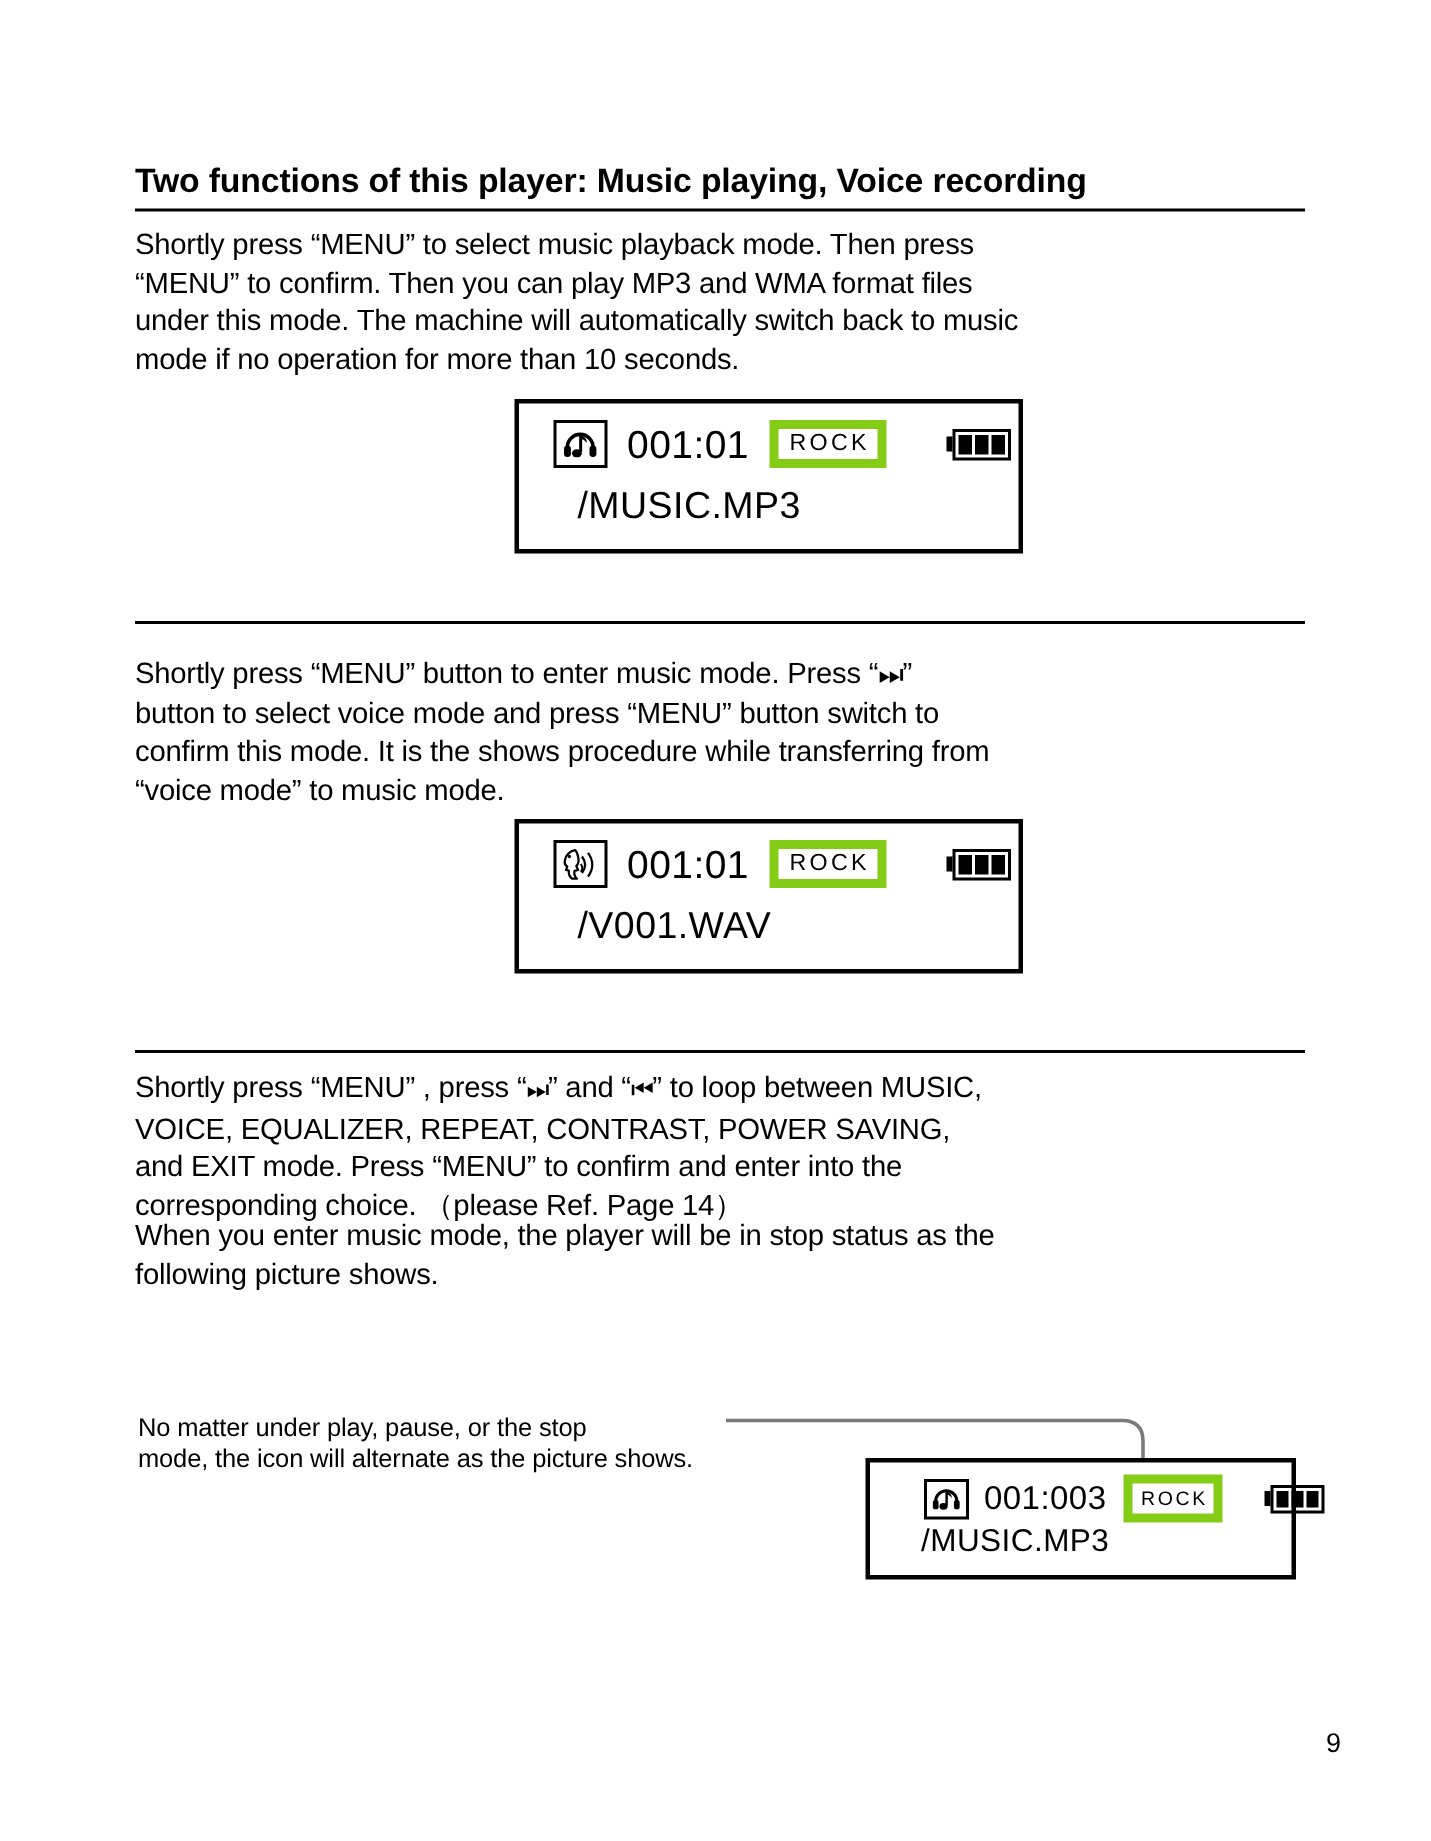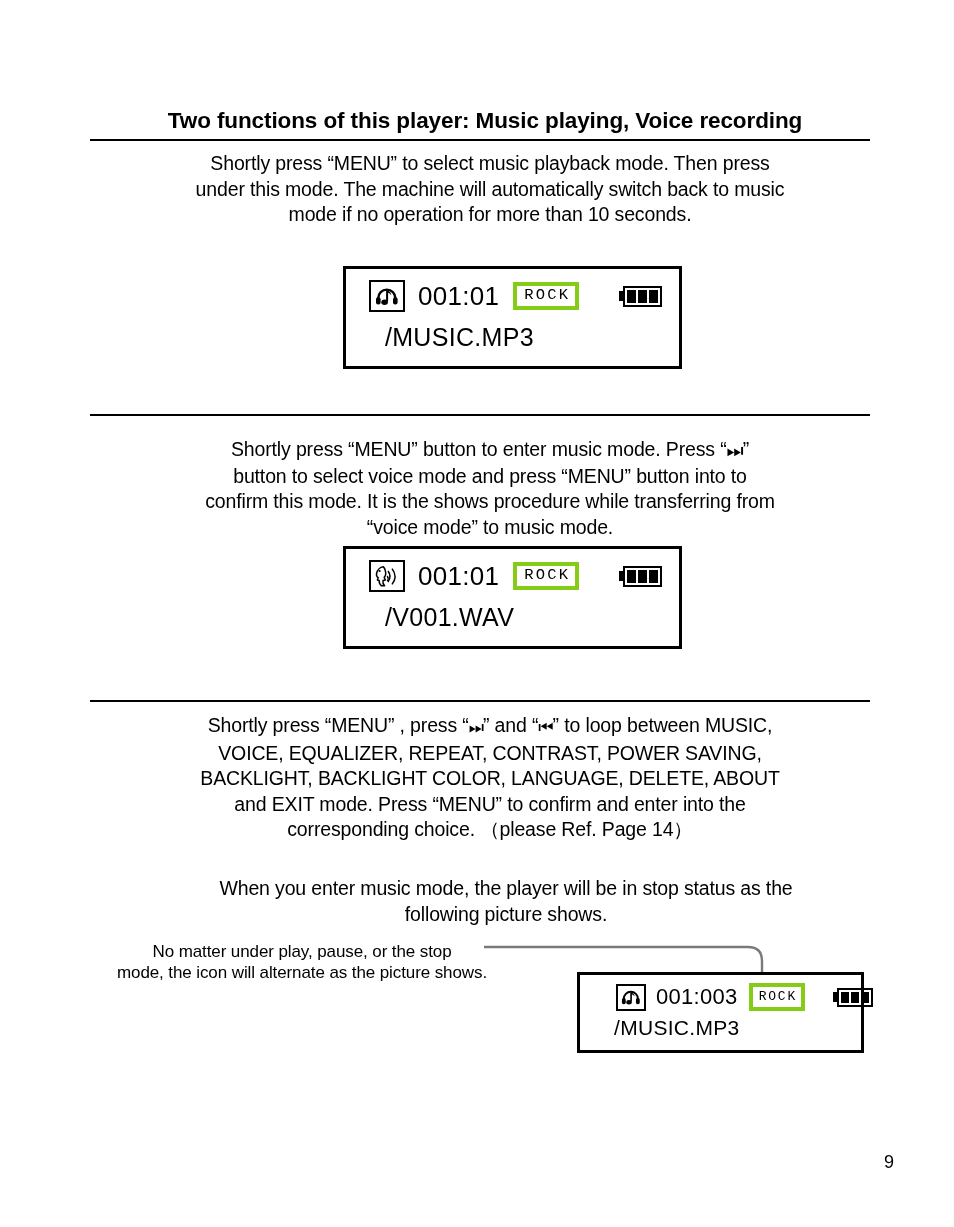--- a/index.html
+++ b/index.html
@@ -14,21 +14,20 @@
     font-family: "Liberation Sans", sans-serif;
     color: #000000;
     overflow: hidden;
   }
 
   .page {
     position: absolute;
     left: 0; top: 0;
     width: 754px;
     height: 1227px;
-    text-align: center;
   }
 
   
   .doc-title {
     position: absolute;
     left: 90px;
     top: 108px;
     width: 790px;
     font-size: 22.5px;
     font-weight: bold;
@@ -53,21 +52,21 @@
     width: 800px;
     font-size: 19.5px;
     line-height: 25.5px;
     letter-spacing: -0.15px;
   }
   .para p { margin: 0; white-space: nowrap; }
 
   .p1 { top: 151px; }
   .p2 { top: 437px; }
   .p3 { top: 713px; }
-  .p4 { top: 876px; margin-left: 16px; }
+  .p4 { top: 812px; }
 
   .callout {
     position: absolute;
     left: 92px;
     top: 941px;
     width: 420px;
     font-size: 17px;
     line-height: 21px;
     letter-spacing: -0.1px;
   }
@@ -134,29 +133,28 @@
   .lcd-time {
     font-size: 26px;
     letter-spacing: 0.3px;
     margin-left: 13px;
     flex: none;
   }
   .lcd-3 .lcd-time { font-size: 22px; margin-left: 10px; }
 
   
   .eq-box {
-    border: 4px solid #84cc16;
+    border: 6px solid #84cc16;
     box-sizing: border-box;
     font-size: 15.5px;
     letter-spacing: 2.2px;
     padding: 1px 5px 2px 7px;
     margin-left: 14px;
     line-height: 17px;
     flex: none;
-    font-family: Liberation Mono, monospace;
   }
   .lcd-3 .eq-box {
     font-size: 13px;
     letter-spacing: 1.8px;
     padding: 1px 4px 2px 6px;
     margin-left: 11px;
   }
 
   
   .battery {
@@ -210,20 +208,21 @@
 </head>
 <body>
 
 <div class="page">
 
   <div class="doc-title">Two functions of this player: Music playing, Voice recording</div>
   <div class="rule title-rule"></div>
 
   <div class="para p1">
     <p>Shortly press “MENU” to select music playback mode. Then press</p>
+    <p> “MENU” to confirm. Then you can play MP3 and WMA format files</p>
     <p>under this mode. The machine will automatically switch back to music</p>
     <p>mode if no operation for more than 10 seconds.</p>
   </div>
 
   <div class="lcd lcd-1">
     <div class="lcd-row1">
       <span class="mode-icon">
         <svg width="26" height="23" viewBox="0 0 26 23" aria-hidden="true">
           <path d="M4.2 13.2 A8.6 8.6 0 0 1 21.4 13.2" fill="none" stroke="#000" stroke-width="2.4"></path>
           <rect x="2.0" y="12.2" width="4.6" height="7.4" rx="2.1" fill="#000"></rect>
@@ -244,21 +243,21 @@
         </span>
       </span>
     </div>
     <div class="lcd-row2">/MUSIC.MP3</div>
   </div>
 
   <div class="rule sec2-rule"></div>
 
   <div class="para p2">
     <p><span>Shortly press “MENU” button to enter music mode. Press “</span><span class="glyph-lg">⏭</span><span>”</span></p>
-    <p>button to select voice mode and press “MENU” button into to</p>
+    <p>button to select voice mode and press “MENU” button switch to</p>
     <p>confirm this mode. It is the shows procedure while transferring from</p>
     <p> “voice mode” to music mode.</p>
   </div>
 
   <div class="lcd lcd-2">
     <div class="lcd-row1">
       <span class="mode-icon">
         <svg width="26" height="23" viewBox="0 0 26 23" aria-hidden="true">
           <path d="M9.4 1.8 C6.0 2.2 3.2 5.2 2.6 8.4 C2.2 10.6 3.0 12.0 4.2 12.6 L3.4 15.0 L5.2 15.4 C5.0 17.4 5.6 19.4 7.4 20.8 L10.6 20.8 C9.0 19.2 8.6 17.4 9.0 15.6 L11.4 15.0 L10.2 12.4 C11.6 11.0 12.0 8.4 11.4 6.0 C11.0 4.0 10.4 2.6 9.4 1.8 Z" fill="none" stroke="#000" stroke-width="1.5" stroke-linejoin="round"></path>
           <ellipse cx="5.6" cy="6.0" rx="1.1" ry="1.1" fill="#000"></ellipse>
@@ -279,21 +278,20 @@
       </span>
     </div>
     <div class="lcd-row2">/V001.WAV</div>
   </div>
 
   <div class="rule sec3-rule"></div>
 
   <div class="para p3">
     <p><span>Shortly press “MENU” , press “</span><span class="glyph">⏭</span><span>”  and  “</span><span class="glyph">⏮</span><span>” to loop between MUSIC,</span></p>
     <p>VOICE,  EQUALIZER, REPEAT, CONTRAST, POWER SAVING,</p>
-    <p>BACKLIGHT, BACKLIGHT COLOR, LANGUAGE, DELETE,  ABOUT</p>
     <p>and EXIT mode. Press “MENU” to confirm and enter into the</p>
     <p>corresponding choice. （please Ref. Page 14）</p>
   </div>
 
   <div class="para p4">
     <p>When you enter music mode, the player will be in stop status as the</p>
     <p>following picture shows.</p>
   </div>
 
   <div class="callout">

